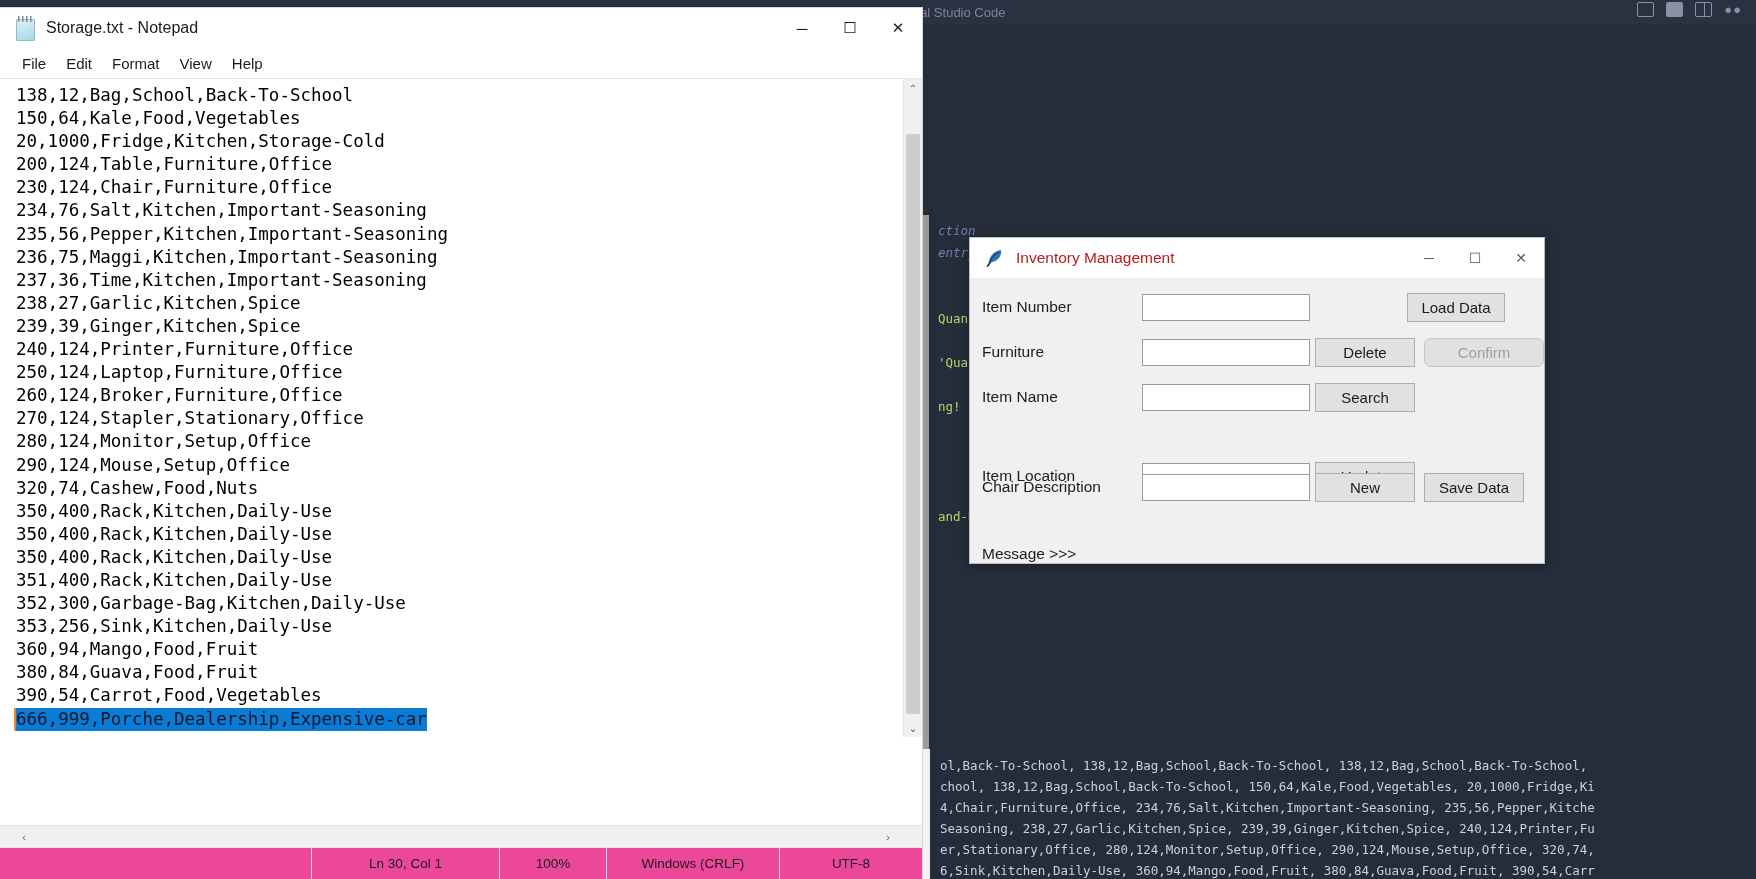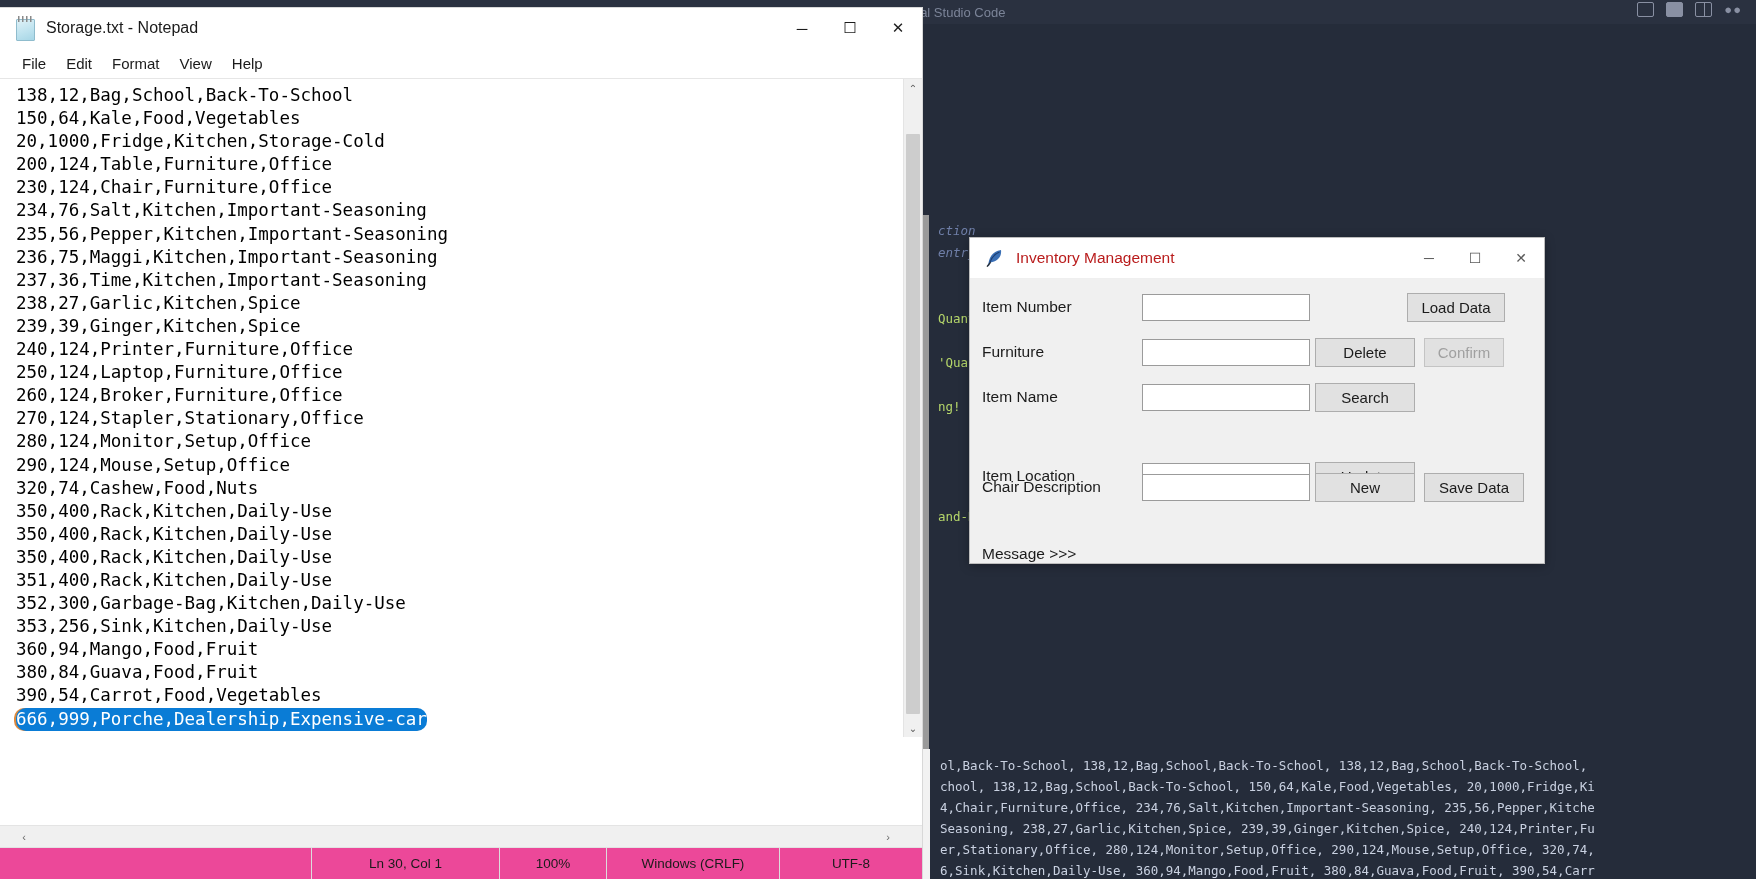--- a/index.html
+++ b/index.html
@@ -123,23 +123,22 @@
   .np-textarea{
     position:absolute;left:0;top:71px;right:0;height:658px;
     background:#fff;overflow:hidden;
   }
   .np-lines{
     padding:5px 0 0 16px;
     font-family:"DejaVu Sans Mono","Liberation Mono",monospace;
     font-size:17.5px;line-height:23.1px;color:#000;white-space:pre;
   }
   .np-line.sel{
-    background:#0a7cd6;color:#ffffff;display:inline-block;
+    background:#0a7cd6;color:#0f172a;display:inline-block;
     box-shadow:-2px 0 0 0 #e08a3c;
-    border-radius:10px;
   }
 
   .np-vscroll{
     position:absolute;right:0;top:71px;width:18px;height:658px;background:#f0f0f0;
     border-left:1px solid #e4e4e4;
   }
   .np-vscroll .arrow{
     width:18px;height:18px;display:flex;align-items:center;justify-content:center;
     color:#5a5a5a;font-size:10px;
   }
@@ -345,21 +344,21 @@
     <div class="tk-row" style="top:13px;">
       <span class="tk-label">Item Number</span>
       <input class="tk-entry" type="text" value="" placeholder="" style="">
       <span class="tk-btn" style="left:400px;width:98px;margin-left:37px;">Load Data</span>
     </div>
 
     <div class="tk-row" style="top:58px;">
       <span class="tk-label">Furniture</span>
       <input class="tk-entry" type="text" value="" placeholder="" style="">
       <span class="tk-btn" style="left:345px;width:100px;">Delete</span>
-      <span class="tk-btn disabled" style="left:454px;width:80px;">Confirm</span>
+      <span class="tk-btn disabled" style="left:454px;width:120px;border-radius:7px;">Confirm</span>
     </div>
 
     <div class="tk-row" style="top:103px;">
       <span class="tk-label">Item Name</span>
       <input class="tk-entry" type="text" value="" placeholder="" style="">
       <span class="tk-btn" style="left:345px;width:100px;text-align:right;">Search</span>
     </div>
 
     <div class="tk-row" style="top:162px;margin-top:20px;">
       <span class="tk-label">Item Location</span>

